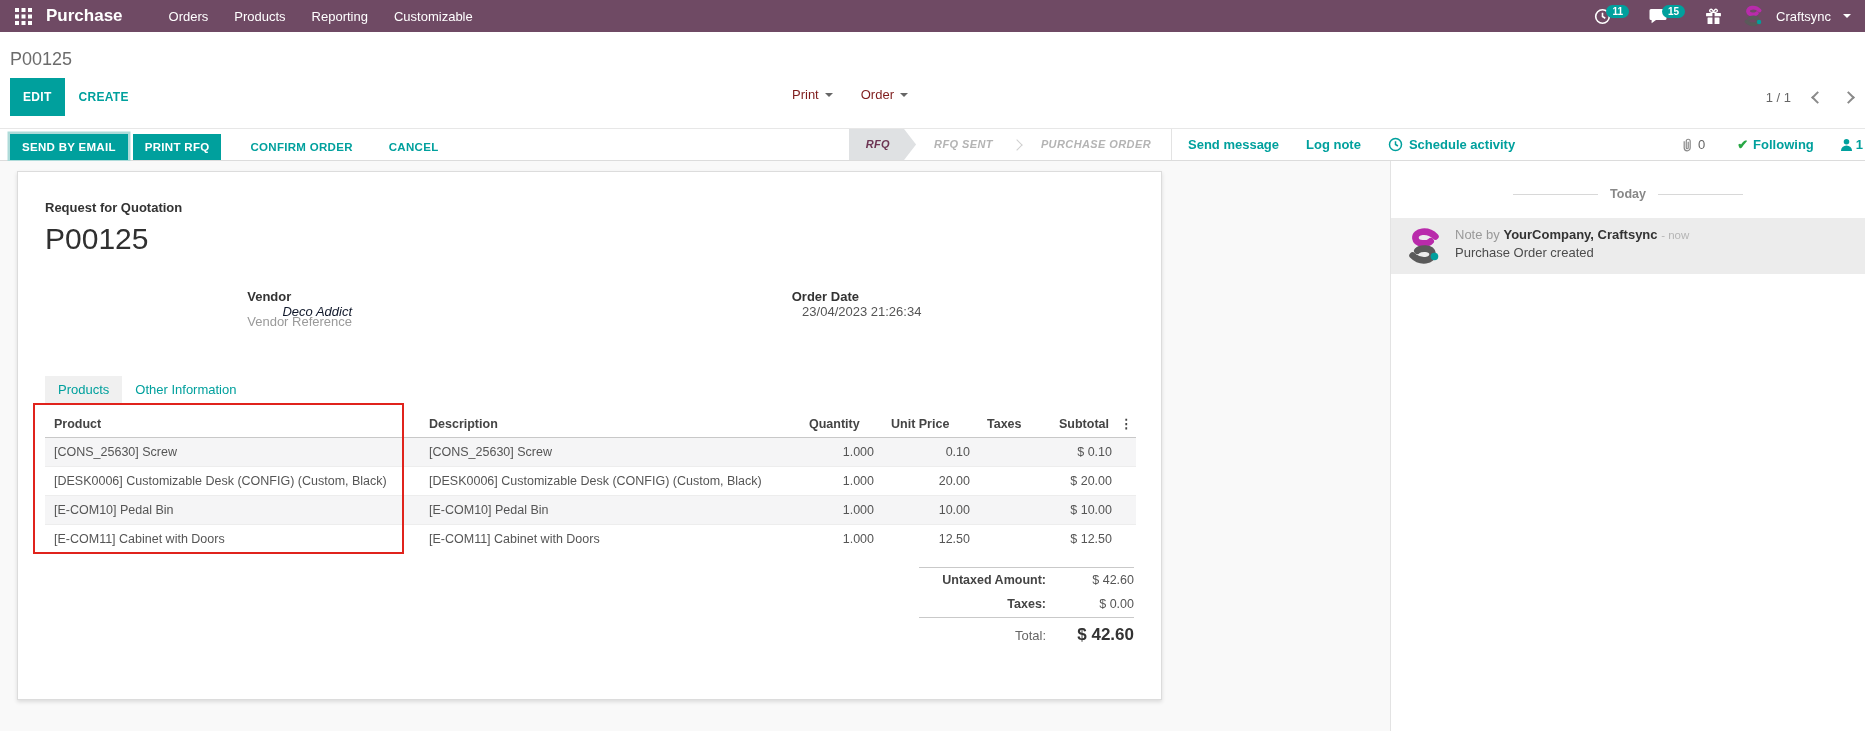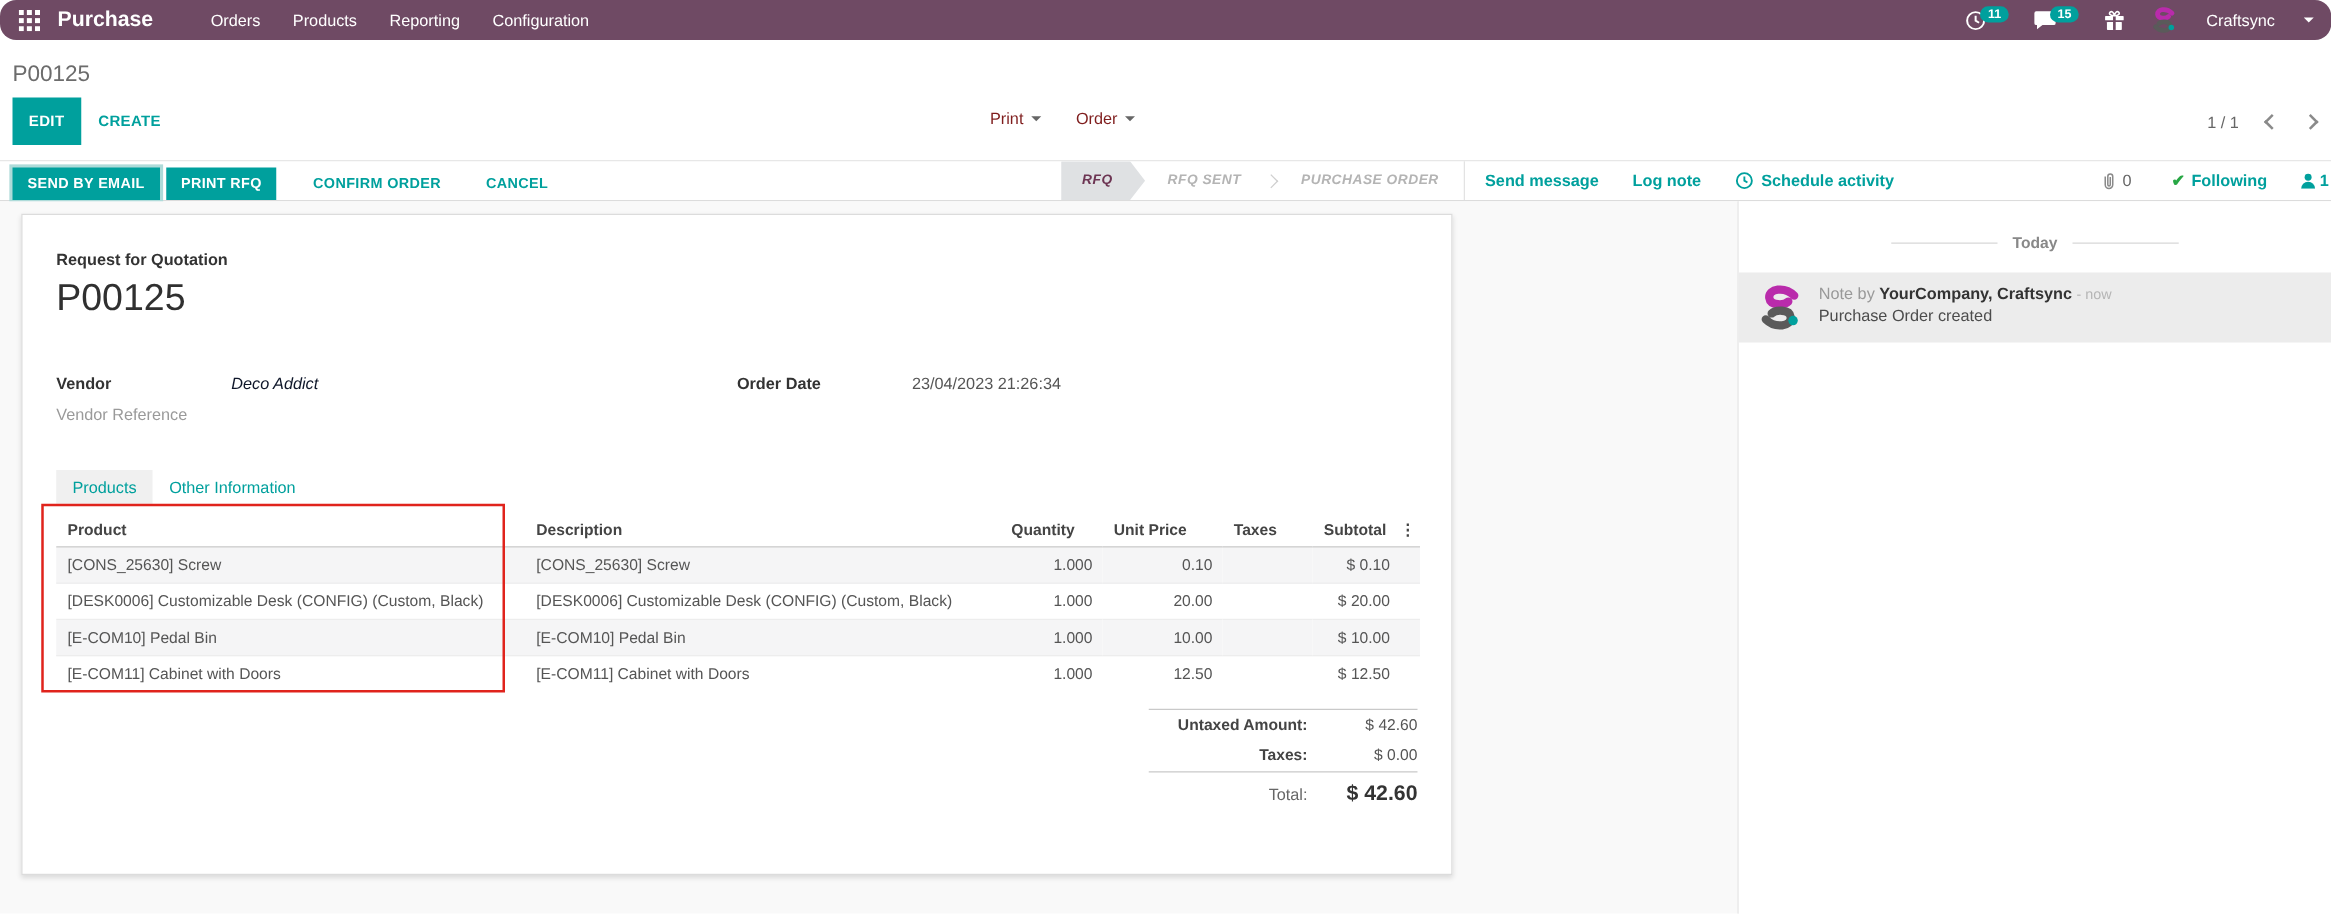--- a/index.html
+++ b/index.html
@@ -1,29 +1,29 @@
 <!DOCTYPE html>
 <html><head>
 <meta charset="utf-8">
 <style>
   * { box-sizing: border-box; margin: 0; padding: 0; }
   html,body { width:1865px; height:731px; overflow:hidden; }
   body { font-family:"Liberation Sans", sans-serif; font-size:13px; color:#4c4c4c; background:#fff; position:relative; }
   [data-interactable="true"] { cursor:pointer; }
 
   
-  .navbar { position:absolute; top:0; left:0; right:0; height:32px; background:#6f4a64; display:flex; align-items:center; color:#fff;border-radius:13px; }
+  .navbar { position:absolute; top:0; left:0; right:0; height:32px; background:#6f4a64; display:flex; align-items:center; color:#fff; }
   .nav-apps { width:46px; display:flex; justify-content:center; align-items:center; height:100%; }
   .nav-brand { font-size:17px; font-weight:bold; margin-right:46px; }
   .nav-menus { display:flex; gap:26px; font-size:13px; }
   .nav-menus a { color:#fff; text-decoration:none; }
   .nav-right { margin-left:auto; display:flex; align-items:center; gap:20px; padding-right:14px; }
   .nav-icon-wrap { display:flex; align-items:center; position:relative; }
   .nav-badge { background:#00a09d; color:#fff; font-size:10px; font-weight:bold; border-radius:9px; padding:1px 6px; margin-left:-5px; transform:translateY(-5px); }
-  .nav-user { display:flex; align-items:center; gap:23px; font-size:13px; }
+  .nav-user { display:flex; align-items:center; gap:12px; font-size:13px; }
   .caret-down-w { width:0; height:0; border-left:4px solid transparent; border-right:4px solid transparent; border-top:4px solid #fff; }
 
   
   .control-panel { position:absolute; top:32px; left:0; right:0; height:96px; background:#fff; }
   .breadcrumb { padding:17px 0 0 10px; font-size:18px; color:#6c6c6c; }
   .cp-row { position:relative; margin-top:13px; padding:0 12px 0 10px; display:flex; align-items:center; height:28px; }
   .btn { border:none; font-family:inherit; font-size:12px; font-weight:bold; letter-spacing:.3px; height:38px; padding:0 13px; background:none; }
   .btn-primary { background:#00a09d; color:#fff; }
   .btn-link-teal { color:#00a09d; padding:0 14px; }
   .cp-center { position:absolute; left:792px; top:4px; display:flex; gap:28px; color:#7f1d1d; font-size:13px; align-items:center; }
@@ -56,21 +56,21 @@
   .followers { display:flex; align-items:center; gap:3px; margin-left:26px; }
 
   
   .content { position:absolute; top:161px; bottom:0; left:0; right:0; display:flex; }
   .form-area { width:1391px; border-right:1px solid #e3e3e3; background:#f9f9f9; }
   .sheet { position:relative; margin:10px 0 0 17px; width:1145px; height:529px; background:#fff; border:1px solid #dcdcdc; box-shadow:0 2px 4px rgba(0,0,0,.12); padding:28px 27px; }
   .doc-subtitle { font-size:13px; font-weight:bold; color:#333; }
   .doc-title { font-size:30px; font-weight:normal; color:#303030; margin-top:7px; }
   .fields { display:flex; margin-top:33px; }
   .fields-col { width:556px; }
-  .field-row { display:flex; height:25px; align-items:flex-end; }
+  .field-row { display:flex; height:25px; align-items:center;flex-direction:column; }
   .field-row label { width:140px; font-weight:bold; color:#333; flex:none; }
   .field-row label.muted { font-weight:normal; color:#9a9a9a; }
   .link { color:#0f172a; text-decoration:none;font-style:italic; }
   .field-val { color:#555; }
 
   .tabs { margin-top:37px; display:flex; align-items:center; }
   .tab { color:#00a09d; font-size:13px; padding:6px 13px; }
   .tab.active { background:#f0f0f0; }
 
   table.lines { border-collapse:collapse; width:100%; margin-top:7px; table-layout:fixed; font-size:12.5px; }
@@ -118,21 +118,21 @@
           <rect x="6.5" y="13" width="4" height="4"></rect>
           <rect x="13" y="13" width="4" height="4"></rect>
       </g>
     </svg>
   </div>
   <div class="nav-brand" data-interactable="true">Purchase</div>
   <nav class="nav-menus" data-interactable="false">
     <a data-interactable="true">Orders</a>
     <a data-interactable="true">Products</a>
     <a data-interactable="true">Reporting</a>
-    <a data-interactable="true">Configuration</a>
+    <a data-interactable="true">Customizable</a>
   </nav>
   <div class="nav-right" data-interactable="false">
     <div class="nav-icon-wrap" data-interactable="true">
       <svg width="17" height="17" viewBox="0 0 16 16" data-interactable="false">
         <circle cx="8" cy="8" r="6.4" fill="none" stroke="#fff" stroke-width="1.5"></circle>
         <path d="M8 4.4 V8 L10.6 9.6" fill="none" stroke="#fff" stroke-width="1.5"></path>
       </svg>
       <span class="nav-badge" data-interactable="false">11</span>
     </div>
     <div class="nav-icon-wrap" data-interactable="true">

